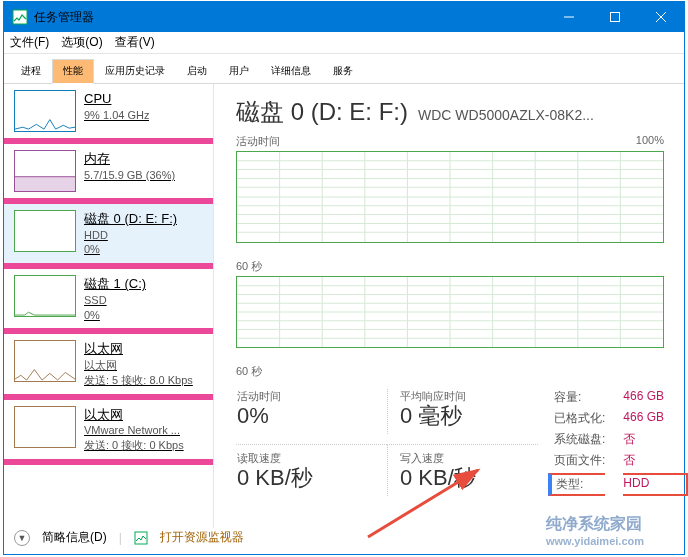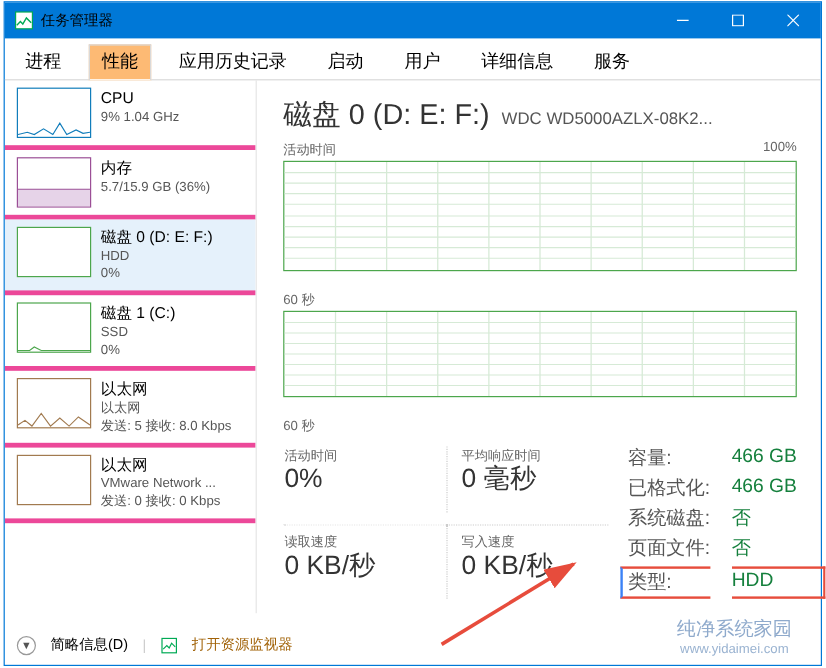--- a/index.html
+++ b/index.html
@@ -10,28 +10,28 @@
 .titlebar { height: 30px; background: #0078d7; color: #000000; display: flex; align-items: center; padding-left: 8px; }
 .titlebar .icon { width: 16px; height: 16px; margin-right: 6px; }
 .titlebar .title { font-size: 12px; flex: 1; }
 .titlebar .wbtn { width: 46px; height: 30px; display: flex; align-items: center; justify-content: center; color: #fff; }
 .titlebar .wbtn svg { width: 10px; height: 10px; }
 
 
 .menubar { height: 22px; display: flex; align-items: center; padding: 0 6px; font-size: 12px; gap: 12px; border-bottom: 1px solid #e5e5e5; }
 
 
-.tabs { display: flex; font-size: 15px; padding: 4px 6px 0 6px; border-bottom: 1px solid #d9d9d9; gap: 12px; }
+.tabs { display: flex; font-size: 10px; padding: 4px 6px 0 6px; border-bottom: 1px solid #d9d9d9; gap: 0; }
 .tab { padding: 4px 10px 5px 10px; border: 1px solid transparent; cursor: default; position: relative; top: 1px; }
 .tab.active { border: 1px solid #d9d9d9; border-bottom: 1px solid #fff; background: #fdba74; }
 
 
 .content { display: flex; height: 444px; }
 .sidebar { width: 210px; border-right: 1px solid #e5e5e5; overflow-y: auto; }
-.sb-item { display: flex; padding: 6px 6px 6px 10px; gap: 8px; border-bottom: 4px solid #ec4899; }
+.sb-item { display: flex; padding: 6px 6px 6px 10px; gap: 8px; border-bottom: 6px solid #ec4899; text-decoration: underline; }
 .sb-item.selected { background: #e5f1fb; }
 .thumb { width: 62px; height: 42px; border: 1px solid #b0b0b0; flex-shrink: 0; background: #fff; position: relative; }
 .thumb.cpu { border-color: #117dbb; }
 .thumb.mem { border-color: #9b4f96; }
 .thumb.disk { border-color: #4ca64c; }
 .thumb.eth { border-color: #a17a4f; }
 .sb-txt { display: flex; flex-direction: column; font-size: 12px; line-height: 1.35; overflow: hidden; }
 .sb-name { font-size: 13px; white-space: nowrap; overflow: hidden; text-overflow: ellipsis; }
 .sb-sub { color: #555; font-size: 11px; white-space: nowrap; overflow: hidden; text-overflow: ellipsis; }
 
@@ -46,38 +46,38 @@
 .graph .grid line { stroke: #d6ead6; stroke-width: 1; }
 .graph-time { font-size: 11px; color: #666; margin-top: 16px; }
 
 .stats-row { display: flex; margin-top: 10px; gap: 16px; }
 .stats-left { flex: 1; display: grid; grid-template-columns: 1fr 1fr; column-gap: 0; row-gap: 10px; }
 .stat-lbl { font-size: 11px; color: #666; }
 .stat-val { font-size: 22px; color: #333; line-height: 1.1; }
 .stat-cell { border-left: 1px dotted transparent; padding-left: 0; }
 .stat-cell.col2 { border-left: 1px dotted #ccc; padding-left: 12px; }
 
-.info-tbl { font-size: 16px; color: #555; display: grid; grid-template-columns: auto auto; column-gap: 18px; row-gap: 4px; align-self: start; }
-.info-tbl .val { color: #15803d; }
+.info-tbl { font-size: 12px; color: #555; display: grid; grid-template-columns: auto auto; column-gap: 18px; row-gap: 4px; align-self: start; }
+.info-tbl .val { color: #be185d; }
 .info-row-hl { border: 2px solid #e74c3c; padding: 1px 4px; margin: -1px -4px; display: contents; }
 .info-row-hl > span { border-top: 2px solid #e74c3c; border-bottom: 2px solid #e74c3c; padding-top: 1px; padding-bottom: 1px; }
-.info-row-hl > span:first-child { border-left: 2px solid #3b82f6; padding-left: 4px; margin-left: -6px; }
+.info-row-hl > span:first-child { border-left: 4px solid #3b82f6; padding-left: 4px; margin-left: -6px; }
 .info-row-hl > span:last-child { border-right: 2px solid #e74c3c; padding-right: 22px; margin-right: -24px; }
 
 
 .footer { position: absolute; bottom: 8px; left: 10px; right: 10px; font-size: 12px; display: flex; align-items: center; gap: 12px; }
 .footer .chev { border: 1px solid #999; border-radius: 50%; width: 16px; height: 16px; display: flex; align-items: center; justify-content: center; font-size: 9px; color: #555; }
 .footer .link { color: #a16207; }
 .footer .rmon-ico { width: 14px; height: 14px; }
 
 
 .arrow { position: absolute; left: 358px; top: 462px; pointer-events: none; }
 
 
-.watermark { position: absolute; right: 28px; bottom: 10px; font-size: 16px; color: #8faacc; font-weight: 400; pointer-events: none; }
+.watermark { position: absolute; right: 44px; bottom: 10px; font-size: 16px; color: #8faacc; font-weight: 700; pointer-events: none; }
 .watermark .sub { font-size: 11px; color: #9ab3d1; display: block; text-align: center; }
 
 
 .spark-cpu { position:absolute; bottom:0; left:0; right:0; }
 .spark-mem { position:absolute; inset:0; }
 .spark-disk { position:absolute; bottom:0; left:0; right:0; }
 .spark-eth { position:absolute; bottom:0; left:0; right:0; }
 </style>
 </head>
 <body>
@@ -101,20 +101,25 @@
         </svg>
       </div>
     <div class="wbtn">
         <svg viewBox="0 0 10 10">
           <line x1="0" y1="0" x2="10" y2="10" stroke="#fff" stroke-width="1"></line>
           <line x1="10" y1="0" x2="0" y2="10" stroke="#fff" stroke-width="1"></line>
         </svg>
       </div>
   </div>
 
+  <div class="menubar">
+    <span>文件(F)</span>
+    <span>选项(O)</span>
+    <span>查看(V)</span>
+  </div>
 
   <div class="tabs">
     <div class="tab">进程</div>
     <div class="tab active">性能</div>
     <div class="tab">应用历史记录</div>
     <div class="tab">启动</div>
     <div class="tab">用户</div>
     <div class="tab">详细信息</div>
     <div class="tab">服务</div>
   </div>

